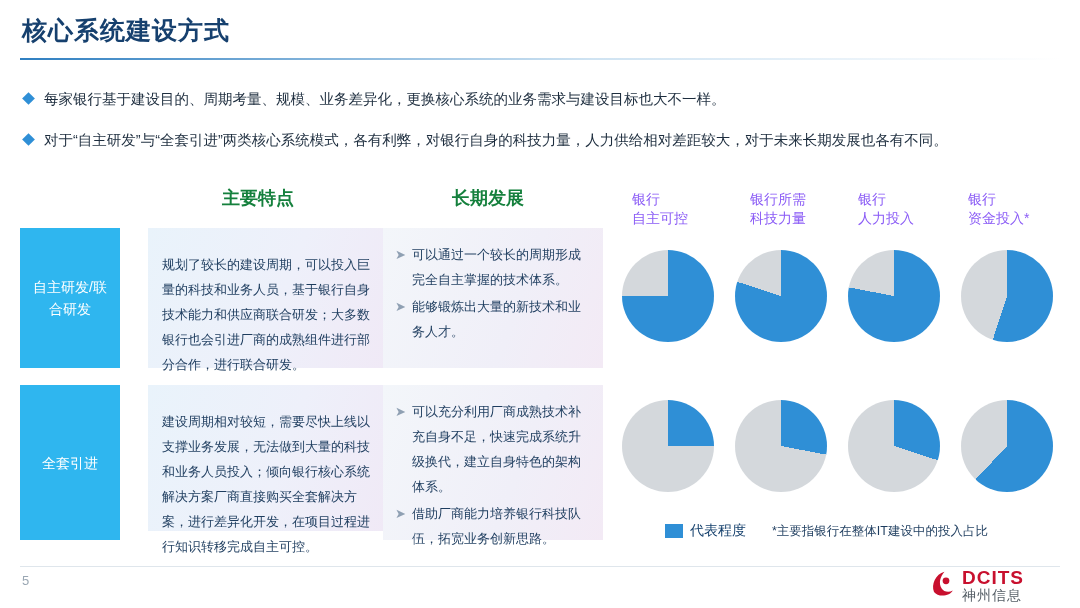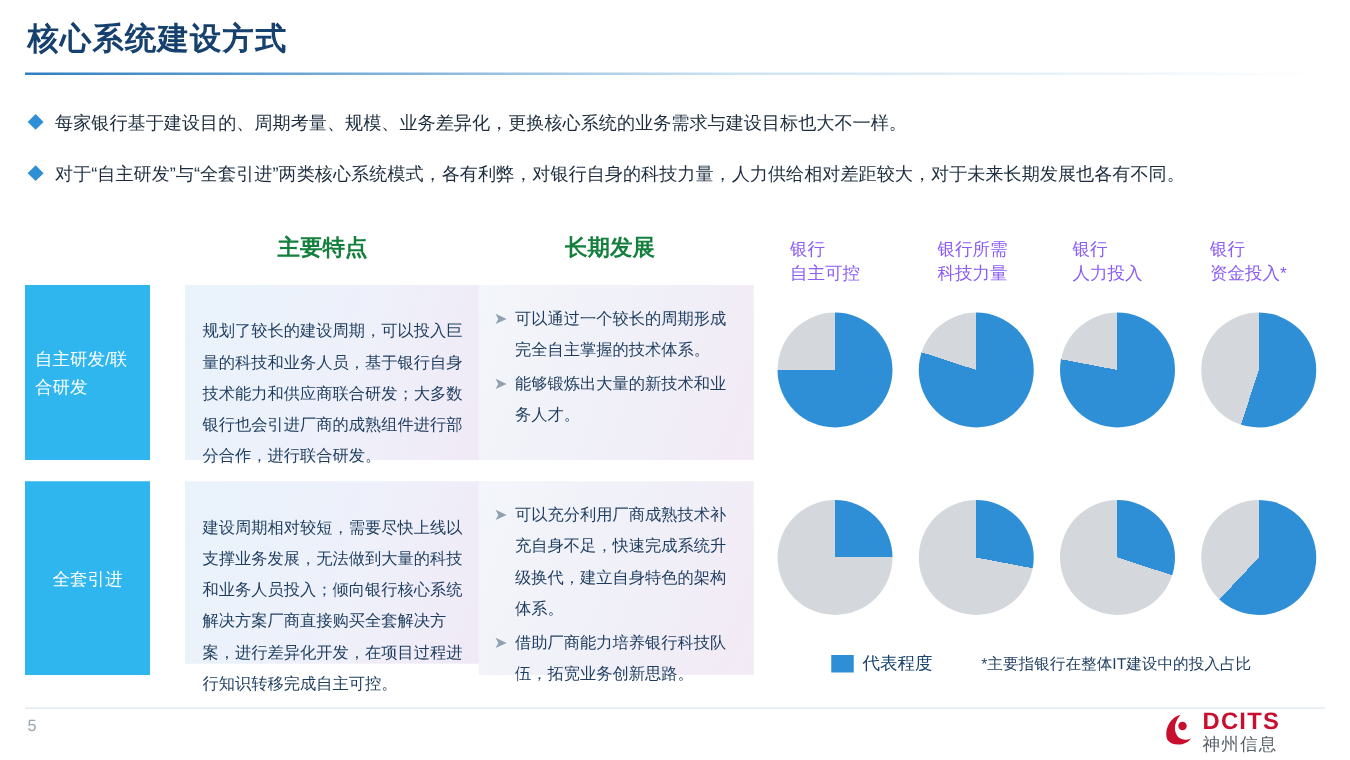--- a/index.html
+++ b/index.html
@@ -53,21 +53,21 @@
   #ph1 { left:750px; top:190px; }
   #ph2 { left:858px; top:190px; }
   #ph3 { left:968px; top:190px; }
 
   
   .row-label {
     position:absolute; left:20px; width:100px;
     background:#2fb6ef;
     color:#ffffff; font-size:14px; line-height:22px;
     display:flex; align-items:center; justify-content:center;
-    text-align:left; padding:0 8px; box-sizing:border-box;
+    text-align:center; padding:0 8px; box-sizing:border-box;
   }
   #rl0 { top:228px; height:140px; }
   #rl1 { top:385px; height:155px; }
 
   
   .feat-box {
     position:absolute; left:128px; width:240px;
     background:linear-gradient(110deg,#e9f3fb 0%, #eef0fa 55%, #f0e9f6 100%);
     font-size:13px; line-height:25px; color:#1d3c5e;
     padding:24px 14px 10px 14px; box-sizing:border-box;margin-left:20px;
@@ -104,21 +104,21 @@
 
   
   .legend-swatch {
     position:absolute; left:665px; top:524px; width:18px; height:14px;
     background:#2f8fd6;
   }
   .legend-text {
     position:absolute; left:690px; top:522px; font-size:14px; color:#16416d;
   }
   .legend-note {
-    position:absolute; left:772px; top:523px; font-size:12.5px; color:#1d3c5e;margin-left:13px;
+    position:absolute; left:772px; top:523px; font-size:12.5px; color:#1d3c5e;
   }
 
   
   .footer-rule {
     position:absolute; left:20px; top:566px; width:1040px; height:1px;
     background:#dfe6ec;
   }
   .page-num {
     position:absolute; left:22px; top:573px; font-size:13px; color:#9aa7b3;
   }

